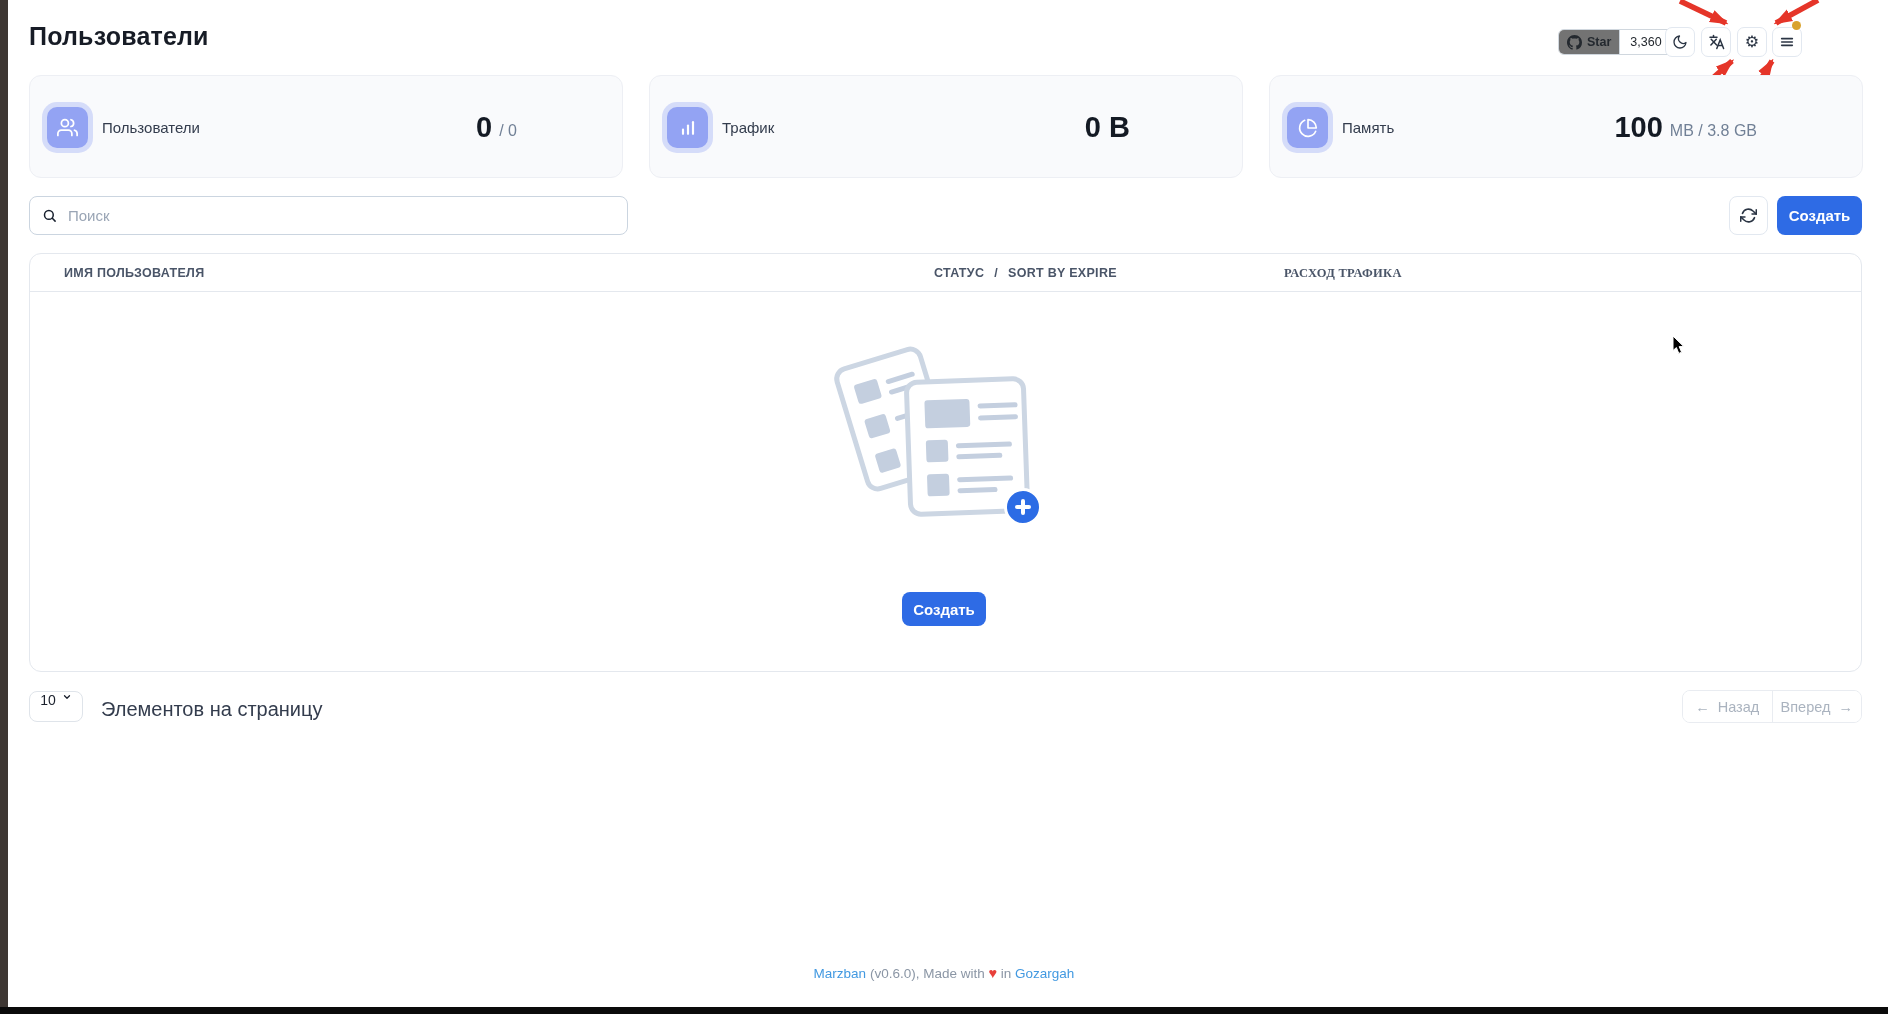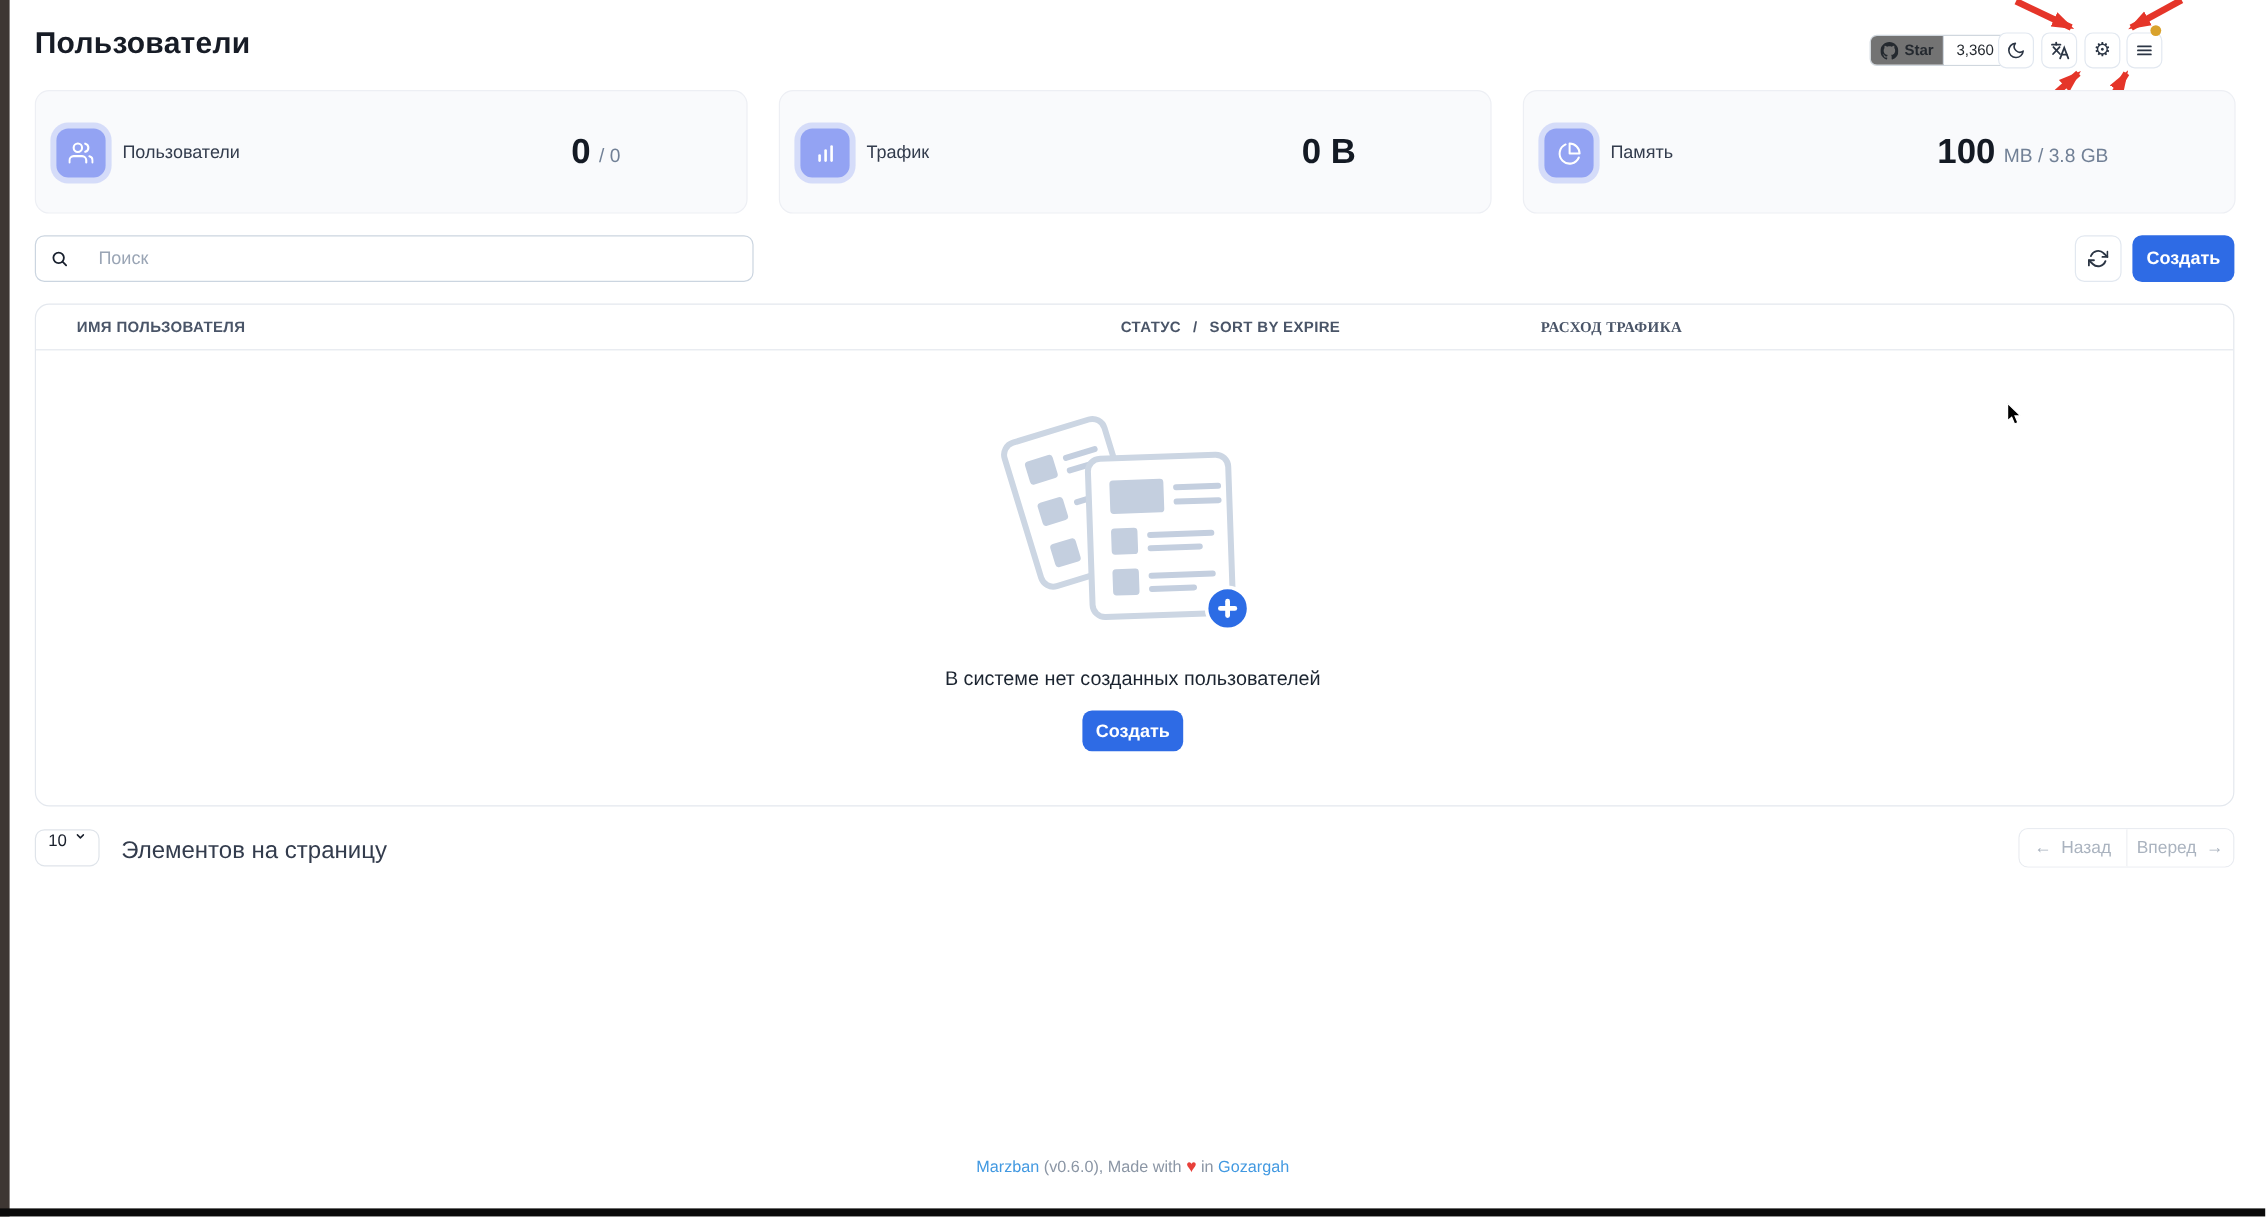--- a/index.html
+++ b/index.html
@@ -26,21 +26,21 @@
 
   
   .card{top:75px;width:594px;height:103px;background:#f9fafc;border:1px solid #edeff4;border-radius:12px;}
   .card-icon{position:absolute;left:17px;top:31px;width:41px;height:41px;border-radius:10px;background:#93a3f3;box-shadow:0 0 0 5px rgba(147,163,243,.35);display:flex;align-items:center;justify-content:center;}
   .card-label{position:absolute;left:72px;top:0;height:103px;display:flex;align-items:center;font-size:15px;font-weight:500;color:#333c4d;}
   .card-value{position:absolute;right:105px;top:0;height:103px;display:flex;align-items:baseline;justify-content:flex-end;}
   .card-value .big{font-size:29px;font-weight:700;color:#141a24;align-self:center;}
   .card-value .suffix{font-size:16px;font-weight:500;color:#718096;margin-left:7px;align-self:center;padding-top:6px;}
 
   
-  .search-box{left:29px;top:196px;width:599px;height:39px;border:1.5px solid #cbd5e0;border-radius:8px;background:#fff;display:flex;align-items:center;padding:0 12px;gap:23px;}
+  .search-box{left:29px;top:196px;width:599px;height:39px;border:1.5px solid #cbd5e0;border-radius:8px;background:#fff;display:flex;align-items:center;padding:0 12px;gap:9px;}
   .search-box input{border:none;outline:none;flex:1;font-size:15px;color:#1a202c;font-family:inherit;background:transparent;}
   .search-box input::placeholder{color:#9aa5b5;}
   .refresh-btn{left:1729px;top:196px;width:39px;height:39px;border:1px solid #e2e8f0;border-radius:8px;background:#fff;display:flex;align-items:center;justify-content:center;}
   .create-btn{left:1777px;top:196px;width:85px;height:39px;border:none;border-radius:8px;background:#2e6be5;color:#fff;font-size:15px;font-weight:700;display:flex;align-items:center;justify-content:center;font-family:inherit;}
 
   
   .table{left:29px;top:253px;width:1833px;height:419px;background:#fff;border:1px solid #e4e8ee;border-radius:12px;padding-left:28px;}
   .thead{position:absolute;left:0;top:0;width:100%;height:38px;border-bottom:1px solid #e4e8ee;}
   .th{position:absolute;top:0;height:38px;display:flex;align-items:center;font-size:12.5px;font-weight:700;color:#4a5568;letter-spacing:.3px;white-space:nowrap;}
   .th-sep{margin:0 10px;font-weight:700;color:#4a5568;}
@@ -242,21 +242,20 @@
       <div class="blk" style="left:15px;top:56px;width:22px;height:22px;"></div>
       <div class="ln" style="left:45px;top:60px;width:56px;"></div>
       <div class="ln" style="left:45px;top:71px;width:46px;"></div>
       <div class="blk" style="left:15px;top:90px;width:22px;height:22px;"></div>
       <div class="ln" style="left:45px;top:94px;width:56px;"></div>
       <div class="ln" style="left:45px;top:105px;width:40px;"></div>
     </div>
     <div class="plus-badge"></div>
   </div>
 
-  <div class="abs empty-msg">В системе нет созданных пользователей</div>
   <button class="abs empty-create-btn">Создать</button>
 
   <div class="abs page-size">
     <span>10</span>
     <span>
       <svg width="10" height="10" viewBox="0 0 24 24" fill="none" stroke="#1a202c" stroke-width="3" stroke-linecap="round" stroke-linejoin="round">
           <polyline points="6 9 12 15 18 9"></polyline>
         </svg>
     </span>
   </div>

